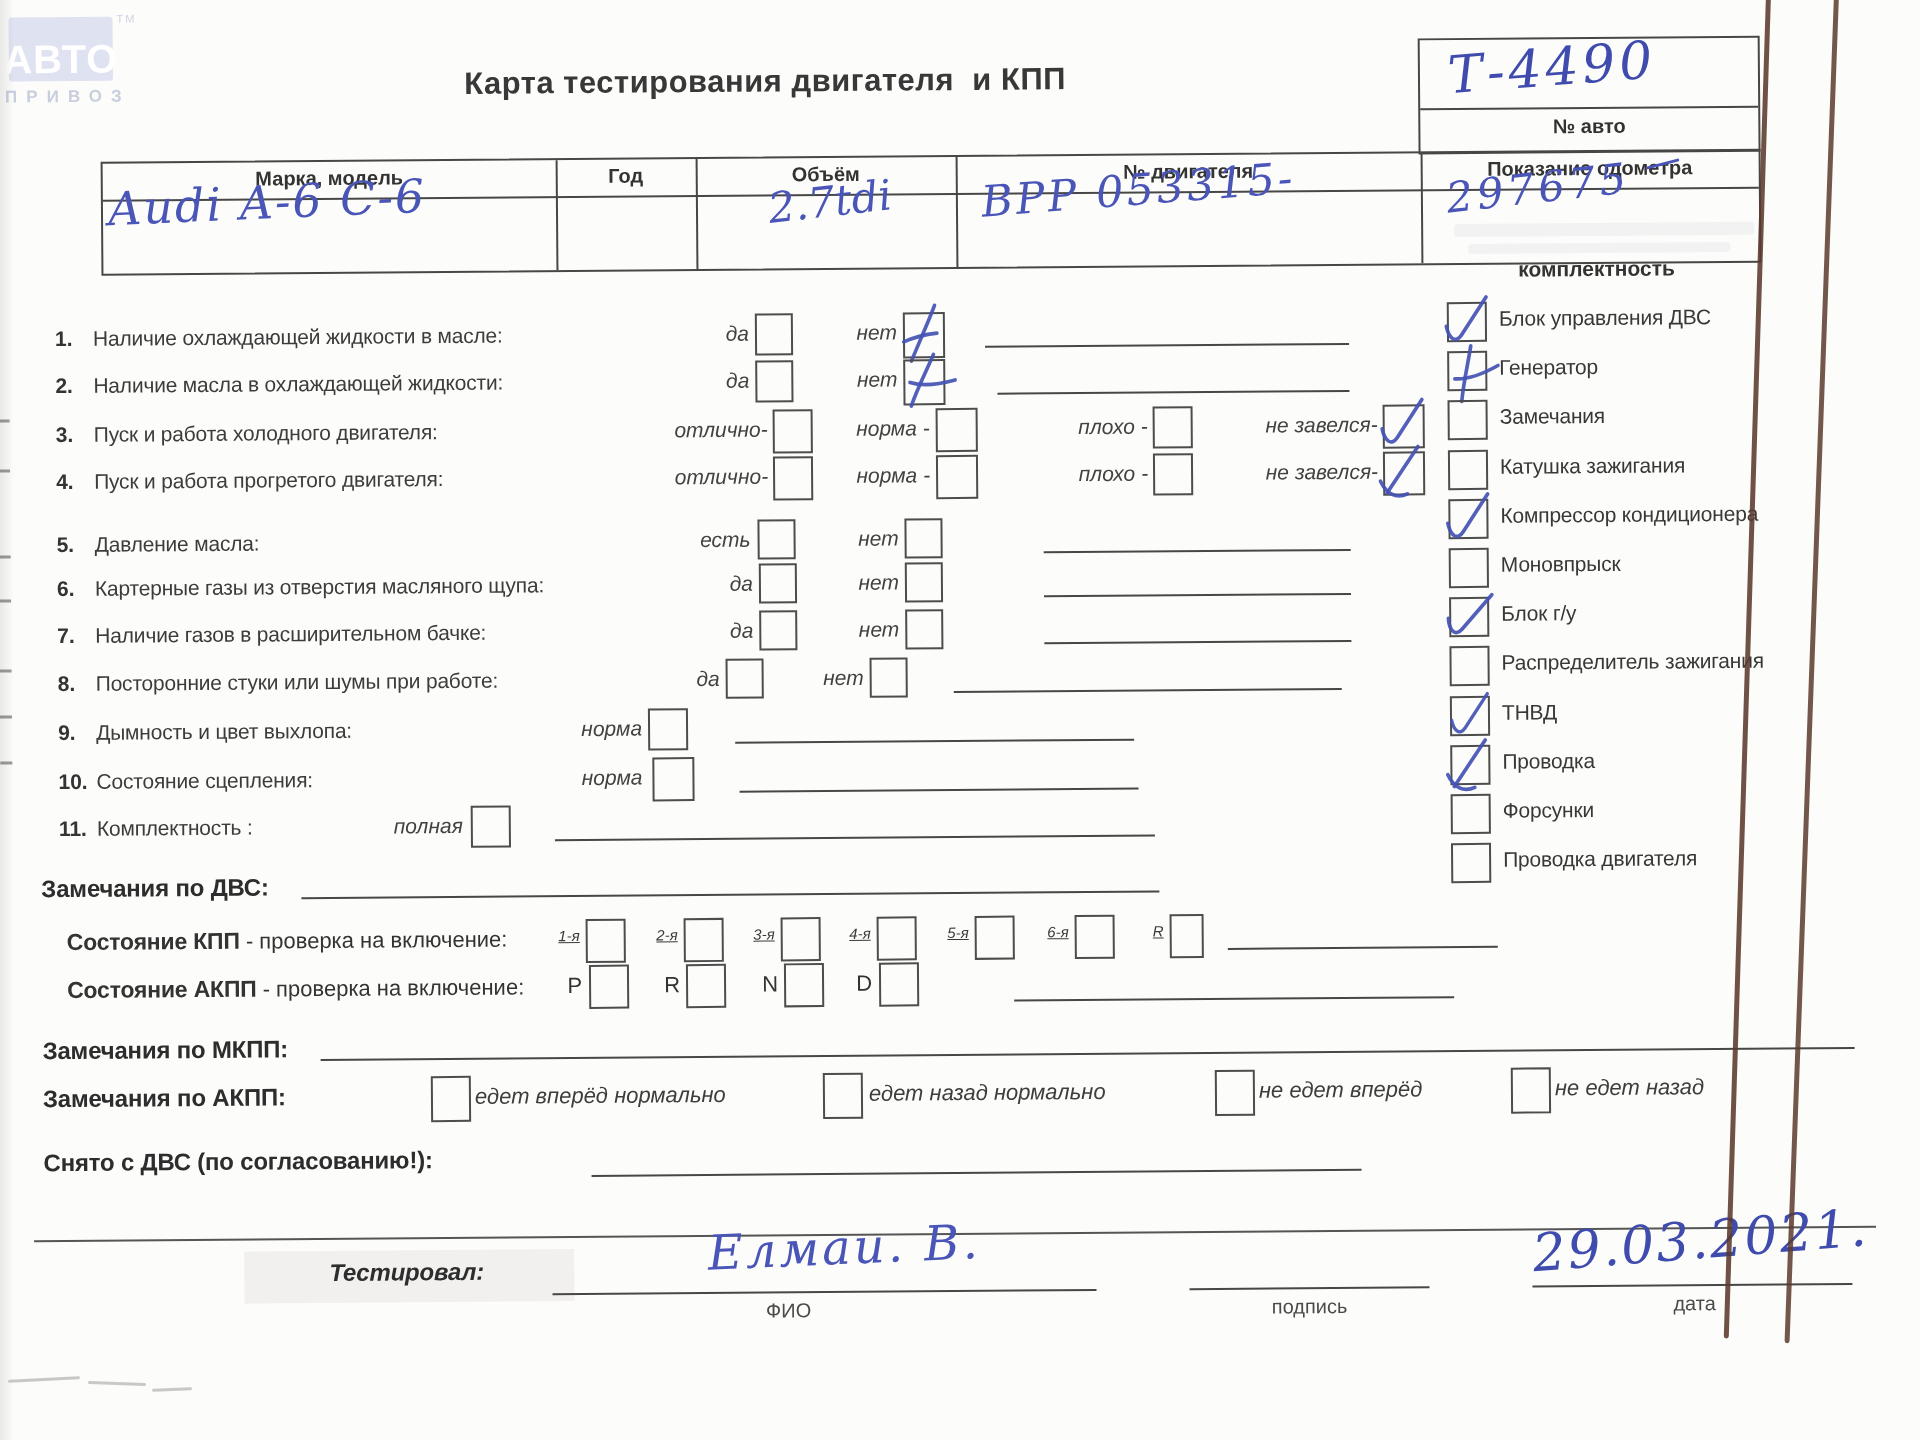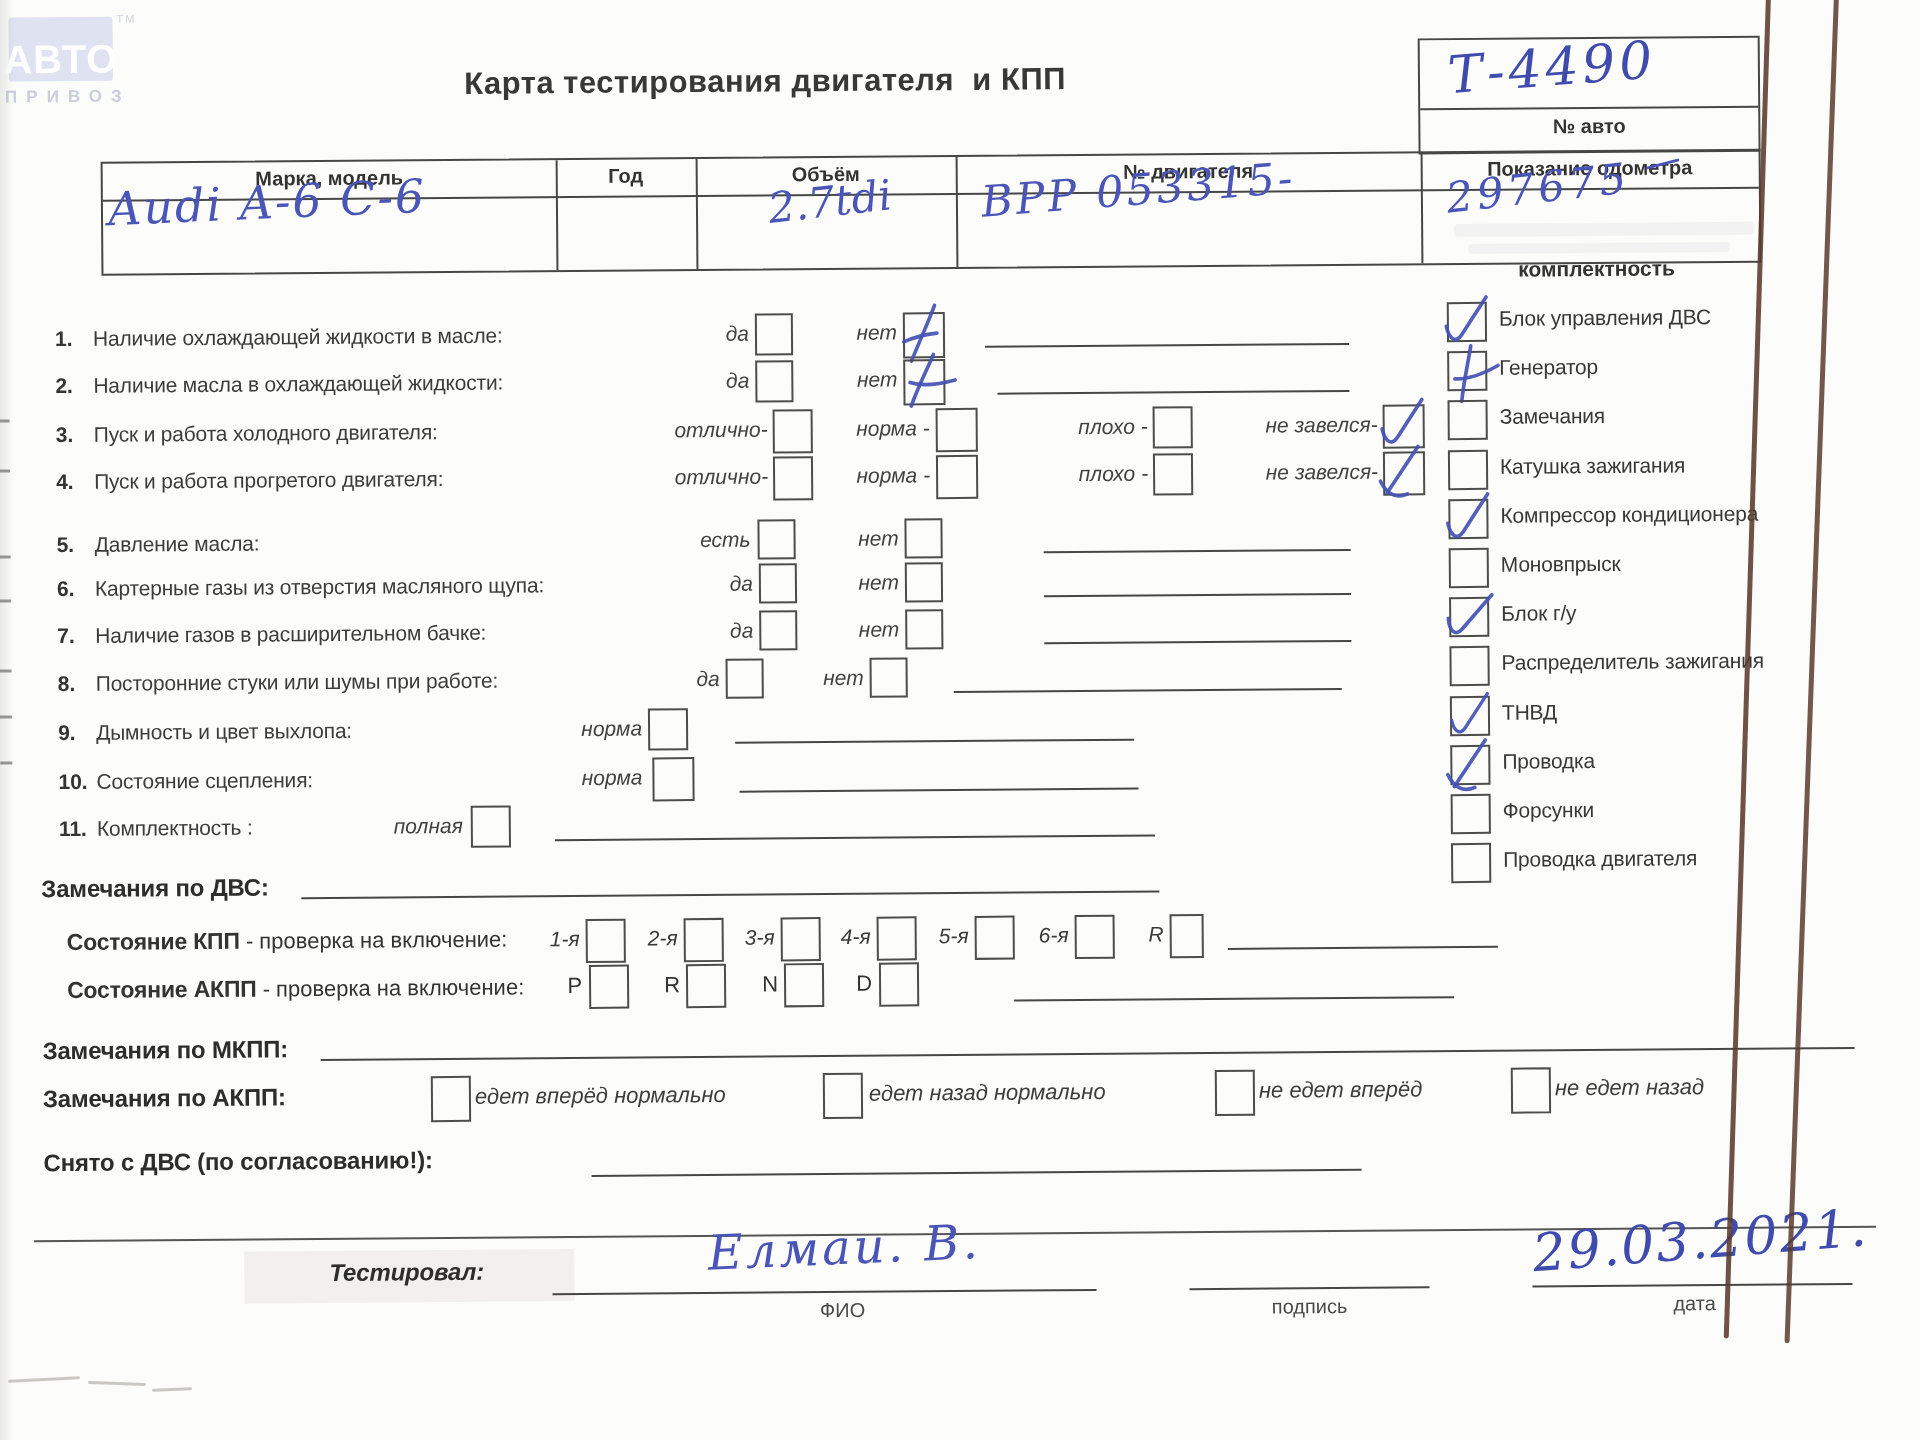--- a/index.html
+++ b/index.html
@@ -24,21 +24,21 @@
   .qnum{position:absolute;font-size:21px;font-weight:bold;color:#343434;}
   .qtext{position:absolute;font-size:21px;color:#3c3c3c;letter-spacing:-.2px;}
   .opt{position:absolute;font-style:italic;font-size:21px;color:#424242;text-align:right;width:260px;}
   .box{position:absolute;border:2px solid #4d4d4d;background:transparent;}
   .pen{position:absolute;overflow:visible;}
   .pen path{fill:none;stroke:currentColor;stroke-width:3.4;stroke-linecap:round;opacity:.92;}
   .hline{position:absolute;height:2px;background:#474747;}
   .bold-label{position:absolute;font-weight:bold;font-size:24px;color:#2d2d2d;letter-spacing:-.2px;}
   .mixed-label{position:absolute;font-size:22px;color:#333;}
   .mixed-label b{font-size:23px;letter-spacing:-.2px;}
-  .gear-label{position:absolute;font-size:21px;font-style:italic;color:#3a3a3a;text-align:right;width:90px;}
+  .gear-label{position:absolute;font-size:15px;font-style:italic;color:#3a3a3a;text-align:right;width:90px;text-decoration:underline;}
   .gear-label2{position:absolute;font-size:22px;color:#333;text-align:right;width:60px;}
   .akpp-opt{position:absolute;font-size:22px;font-style:italic;color:#3d3d3d;}
   .eq-label{position:absolute;font-size:21px;color:#383838;letter-spacing:-.2px;}
   .hw{position:absolute;font-family:"DejaVu Serif",serif;font-style:italic;font-weight:500;}
   .small-cap{position:absolute;font-size:20px;color:#4a4a4a;text-align:center;}
   .scanline{position:absolute;width:5px;border-radius:3px;z-index:6;}
   .smudge{position:absolute;height:3px;background:#b5b2ac;opacity:.7;border-radius:2px;z-index:6;}
   .ghost{position:absolute;background:#ededef;border-radius:4px;opacity:.65;}
   .tick{position:absolute;left:0;width:12px;height:3px;background:#9a9a96;}
   .shade{position:absolute;background:#f1f0ee;}
@@ -343,21 +343,21 @@
 
     <div class="bold-label" style="left:40px;top:1142px;">Снято с ДВС (по согласованию!):</div>
     <div class="hline" style="left:588px;top:1172px;width:770px;"></div>
 
     <div class="hline" style="left:30px;top:1233px;width:1842px;background:#555;"></div>
     <div class="shade" style="left:240px;top:1246px;width:330px;height:52px;"></div>
     <div class="bold-label" style="left:325px;top:1254px;font-style:italic;">Тестировал:</div>
 
     <div class="hw" style="left:620px;top:1218px;width:440px;text-align:center;font-size:48px;color:#4a55b8;transform:rotate(-2deg);letter-spacing:3px;">Елмаи. В.</div>
     <div class="hline" style="left:548px;top:1290px;width:544px;"></div>
-    <div class="small-cap" style="left:788px;top:1298px;width:100px;text-align:center;">ФИО</div>
+    <div class="small-cap" style="left:734px;top:1298px;width:100px;text-align:center;">ФИО</div>
 
     <div class="hline" style="left:1185px;top:1290px;width:240px;"></div>
     <div class="small-cap" style="left:1230px;top:1298px;width:150px;">подпись</div>
 
     <div class="hw" style="left:1528px;top:1216px;font-size:52px;color:#3f4cae;transform:rotate(-4deg);letter-spacing:2px;">29.03.2021.</div>
     <div class="hline" style="left:1528px;top:1290px;width:320px;"></div>
     <div class="small-cap" style="left:1630px;top:1298px;width:120px;">дата</div>
 
     <div class="tick" style="top:412px;"></div>
     <div class="tick" style="top:462px;"></div>

